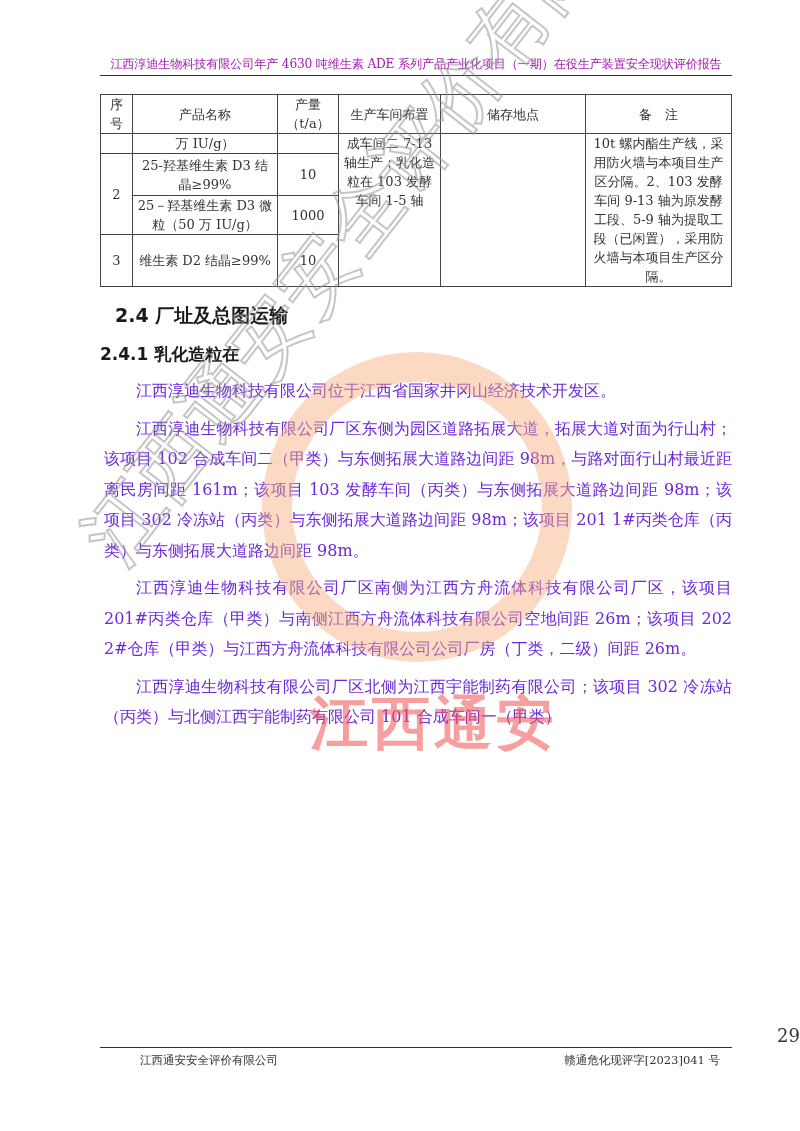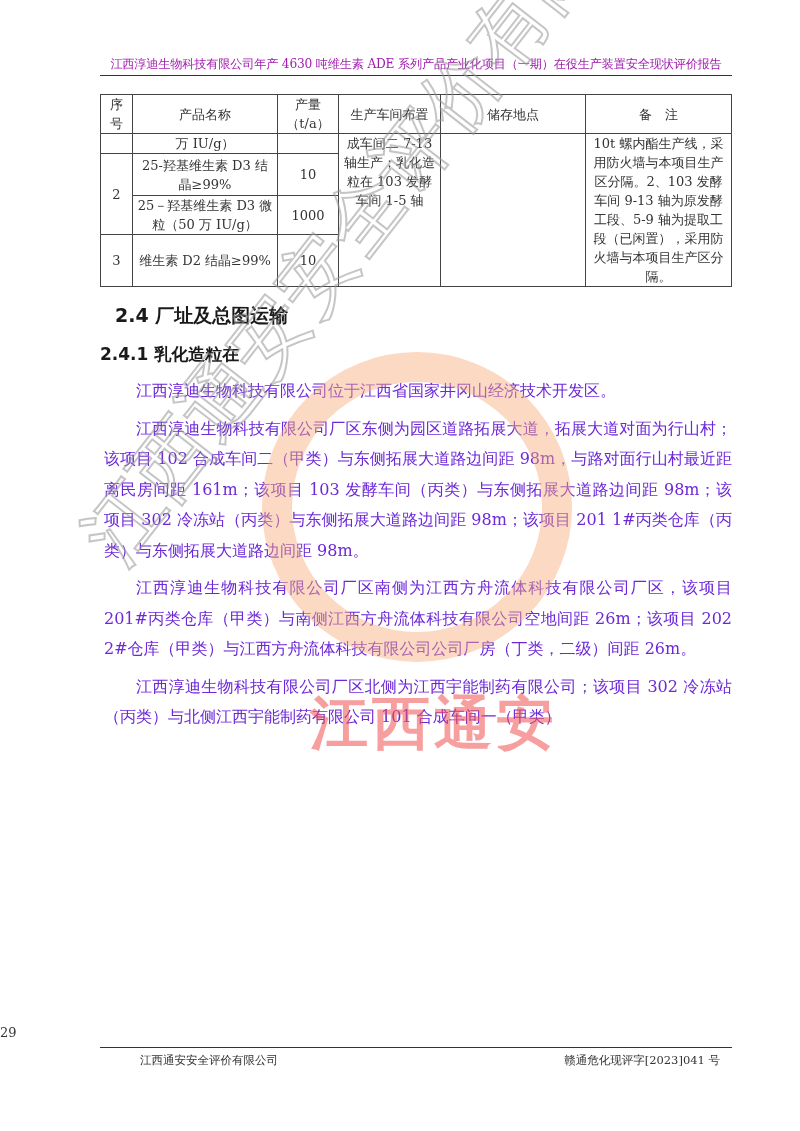--- a/index.html
+++ b/index.html
@@ -8,21 +8,21 @@
   .header-title { position: absolute; left: 100px; top: 56px; width: 632px; text-align: center;
          font-size: 12.2px; letter-spacing: -0.2px; color: #a21caf; white-space: nowrap; }
   .header-rule { position: absolute; left: 100px; top: 75px; width: 632px; height: 0; border-top: 1.5px solid #333; }
   table.products { position: absolute; left: 100px; top: 94px; border-collapse: collapse; table-layout: fixed; font-size: 13px; color: #333; }
   table.products td, table.products th { border: 1.2px solid #444; text-align: center; vertical-align: middle; padding: 0 3px; line-height: 19px; font-weight: normal; }
   table.products td.top { vertical-align: top; padding-top: 0px; }
   .h2 { position: absolute; left: 115px; top: 303px; font-family: "DejaVu Sans", sans-serif; font-weight: bold; font-size: 19px; color: #1a1a1a; }
   .h3 { position: absolute; left: 100px; top: 343px; font-family: "DejaVu Sans", sans-serif; font-weight: bold; font-size: 17px; color: #1a1a1a; }
   .body-text { position: absolute; left: 104px; top: 376px; width: 628px; font-size: 16px; line-height: 30.5px; color: #6d28d9; text-align: justify; }
   .body-text p { margin: 0 0 7px 0; text-indent: 2em; }
-  .page-num { position: absolute; left: 0; width: 800px; top: 1025px; text-align: left; font-size: 13px; color: #333; }
+  .page-num { position: absolute; left: 0; width: 800px; top: 1025px; text-align: right; font-size: 18px; color: #333; }
   .footer-rule { position: absolute; left: 100px; top: 1047px; width: 632px; border-top: 1.5px solid #333; }
   .footer-left { position: absolute; left: 140px; top: 1053px; font-size: 11.5px; color: #333; }
   .footer-right { position: absolute; right: 80px; top: 1053px; font-size: 11.5px; color: #333; }
   .watermark { position: absolute; pointer-events: none; }
   .wm-ring { left: 262px; top: 352px; width: 310px; height: 310px; border-radius: 50%; border: 30px solid rgba(247,170,120,0.45); box-sizing: border-box; }
   .wm-text-red { left: 310px; top: 685px; font-family: "DejaVu Sans", sans-serif; font-weight: bold; font-size: 58px; color: rgba(240,80,80,0.55); letter-spacing: 4px; }
   .wm-diag { left: 60px; top: 520px; font-family: "DejaVu Sans", sans-serif; font-size: 78px; color: transparent; -webkit-text-stroke: 2px rgba(150,150,150,0.55); transform: rotate(-52deg); transform-origin: left top; white-space: nowrap; }
 </style>
 </head>
 <body>

